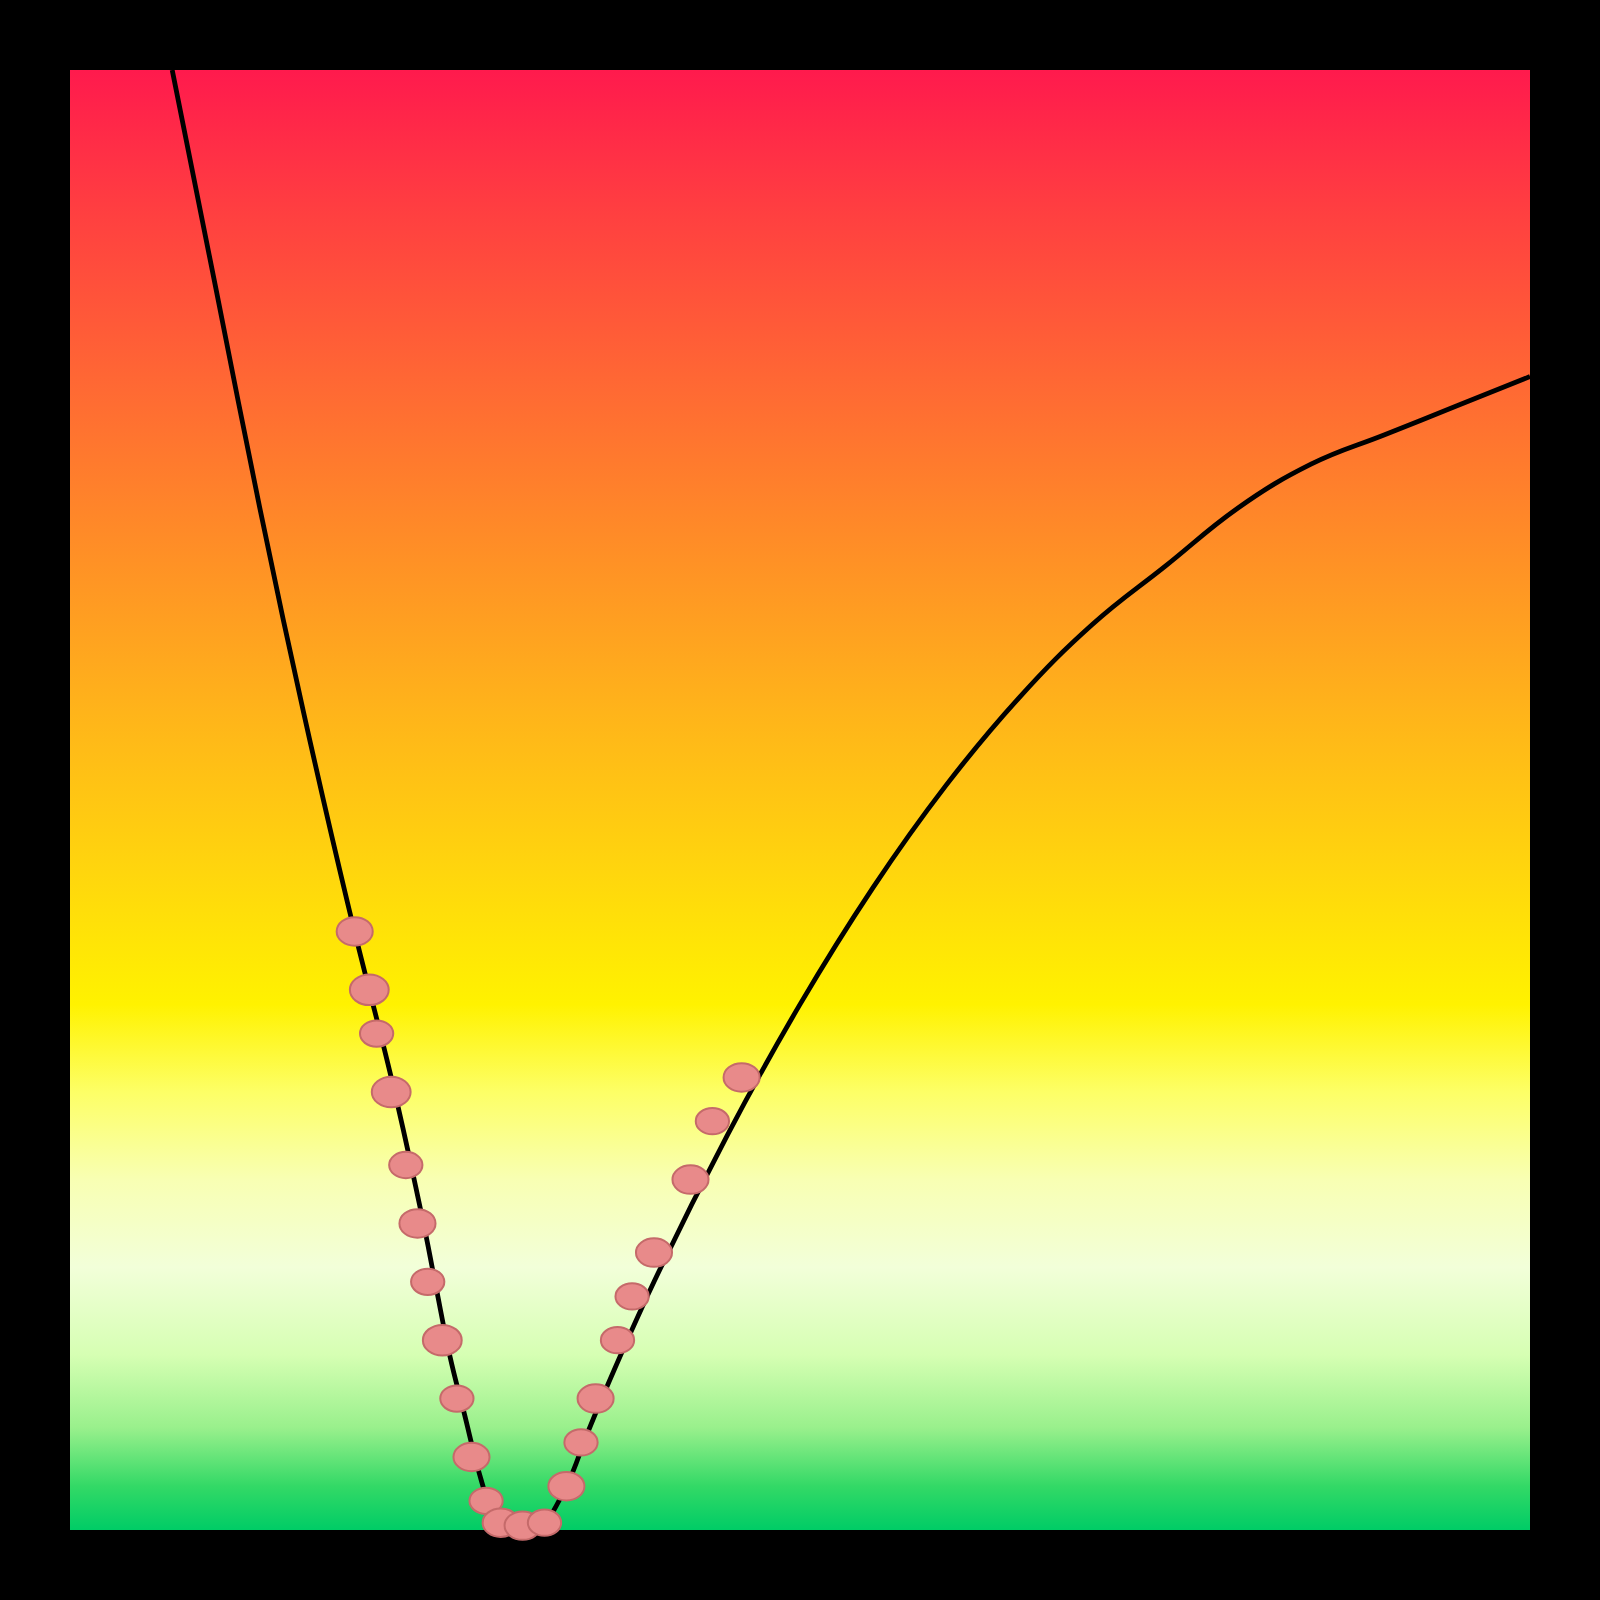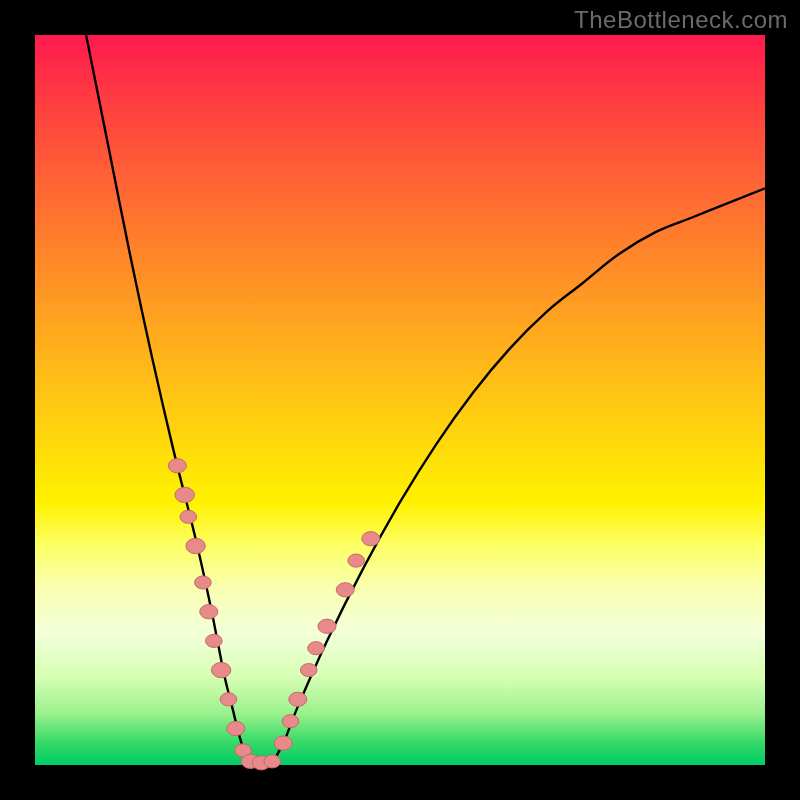--- a/index.html
+++ b/index.html
@@ -69,21 +69,20 @@
   .dot {
     fill: #e88a8a;
     stroke: #c56a6a;
     stroke-width: 1;
   }
 </style>
 </head>
 <body>
 
 <div class="frame">
-  <div class="watermark">TheBottleneck.com</div>
   <div class="plot-area">
     <svg class="curve" viewBox="0 0 730 730">
       <path id="curve-path" class="curve-path" d="M 51.10 0.00 C 55.48 21.90, 64.24 65.70, 73.00 109.50 C 81.76 153.30, 86.14 176.66, 94.90 219.00 C 103.66 261.34, 108.04 281.78, 116.80 321.20 C 125.56 360.62, 129.94 379.60, 138.70 416.10 C 147.46 452.60, 153.30 473.04, 160.60 503.70 C 167.90 534.36, 170.82 548.96, 175.20 569.40 C 179.58 589.84, 179.58 591.30, 182.50 605.90 C 185.42 620.50, 186.88 629.26, 189.80 642.40 C 192.72 655.54, 194.18 659.92, 197.10 671.60 C 200.02 683.28, 201.48 690.58, 204.40 700.80 C 207.32 711.02, 208.78 716.86, 211.70 722.70 C 214.62 728.54, 214.62 728.54, 219.00 730.00 C 223.38 731.46, 227.76 734.38, 233.60 730.00 C 239.44 725.62, 242.36 719.78, 248.20 708.10 C 254.04 696.42, 254.04 692.04, 262.80 671.60 C 271.56 651.16, 278.86 633.64, 292.00 605.90 C 305.14 578.16, 313.90 560.64, 328.50 532.90 C 343.10 505.16, 350.40 492.02, 365.00 467.20 C 379.60 442.38, 386.90 430.70, 401.50 408.80 C 416.10 386.90, 423.40 376.68, 438.00 357.70 C 452.60 338.72, 459.90 329.96, 474.50 313.90 C 489.10 297.84, 496.40 290.54, 511.00 277.40 C 525.60 264.26, 532.90 259.88, 547.50 248.20 C 562.10 236.52, 569.40 229.22, 584.00 219.00 C 598.60 208.78, 605.90 204.40, 620.50 197.10 C 635.10 189.80, 642.40 188.34, 657.00 182.50 C 671.60 176.66, 678.90 173.74, 693.50 167.90 C 708.10 162.06, 722.70 156.22, 730.00 153.30"></path>
       <g id="marker-group">
           <ellipse cx="142.35" cy="430.70" rx="9.02" ry="7.12" class="dot"></ellipse>
           <ellipse cx="149.65" cy="459.90" rx="9.71" ry="7.66" class="dot"></ellipse>
           <ellipse cx="153.30" cy="481.80" rx="8.32" ry="6.57" class="dot"></ellipse>
           <ellipse cx="160.60" cy="511.00" rx="9.71" ry="7.66" class="dot"></ellipse>
           <ellipse cx="167.90" cy="547.50" rx="8.32" ry="6.57" class="dot"></ellipse>
           <ellipse cx="173.74" cy="576.70" rx="9.02" ry="7.12" class="dot"></ellipse>

